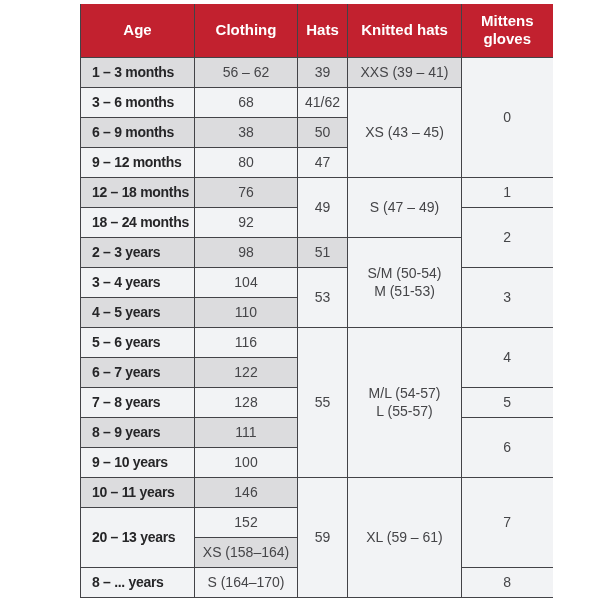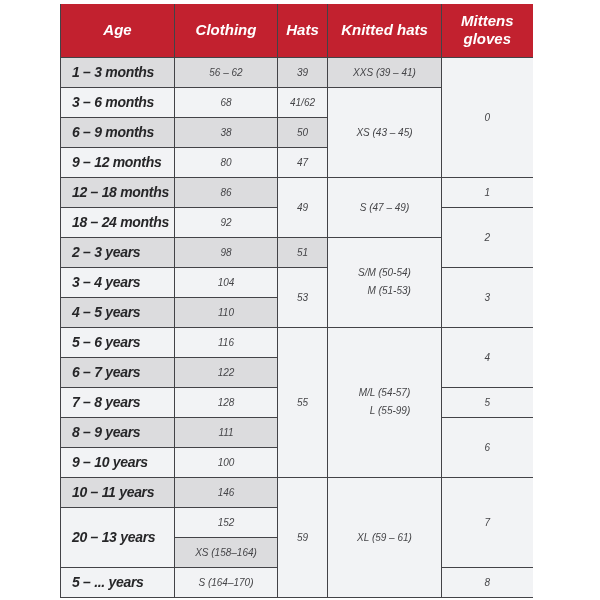--- a/index.html
+++ b/index.html
@@ -11,22 +11,22 @@
     --text-strong:#262628;
   }
   *{box-sizing:border-box;}
   html,body{margin:0;padding:0;}
   body{
     width:600px;height:600px;background:#ffffff;
     font-family:"Liberation Sans","DejaVu Sans",sans-serif;
     position:relative;overflow:hidden;
   }
   table.size-chart{
-    position:absolute;left:60px;top:4px;
-    border-collapse:collapse;table-layout:fixed;font-style:italic;
+    position:absolute;left:80px;top:4px;
+    border-collapse:collapse;table-layout:fixed;
   }
   col.c-age{width:114px;}
   col.c-clothing{width:103px;}
   col.c-hats{width:50px;}
   col.c-knitted{width:114px;}
   col.c-mittens{width:91px;}
   th,td{
     border:1.5px solid var(--border);
     padding:0;
     vertical-align:middle;
@@ -46,27 +46,27 @@
     text-align:left;
     padding-left:11px;
     font-weight:bold;
     font-size:14px;
     letter-spacing:-0.3px;
     white-space:nowrap;
     color:var(--text-strong);
   }
   td.val{
     text-align:center;
-    font-size:10px;
+    font-size:14px;
     color:var(--text);
   }
   td.gray{background:var(--row-gray);}
   td.light{background:var(--row-light);}
   td.no-right,th.no-right{border-right:none;}
-  .knit-block{display:inline-block;text-align:right;line-height:18px;}
+  .knit-block{display:inline-block;text-align:center;line-height:18px;}
   .knit-block span{display:block;}
 </style>
 </head>
 <body>
 
 <table class="size-chart">
   <colgroup>
     <col class="c-age">
       <col class="c-clothing">
       <col class="c-hats">
@@ -101,21 +101,21 @@
       <td class="val gray">38</td>
       <td class="val gray">50</td>
     </tr>
     <tr>
       <td class="age light">9 – 12 months</td>
       <td class="val light">80</td>
       <td class="val light">47</td>
     </tr>
     <tr>
       <td class="age gray">12 – 18 months</td>
-      <td class="val gray">86</td>
+      <td class="val gray">76</td>
       <td class="val light" rowspan="2">49</td>
       <td class="val light" rowspan="2">S (47 – 49)</td>
       <td class="val light no-right">1</td>
     </tr>
     <tr>
       <td class="age light">18 – 24 months</td>
       <td class="val light">92</td>
       <td class="val light no-right" rowspan="2">2</td>
     </tr>
     <tr>
@@ -139,21 +139,21 @@
       <td class="age gray">4 – 5 years</td>
       <td class="val gray">110</td>
     </tr>
     <tr>
       <td class="age light">5 – 6 years</td>
       <td class="val light">116</td>
       <td class="val light" rowspan="5">55</td>
       <td class="val light" rowspan="5">
         <span class="knit-block">
           <span>M/L (54-57)</span>
-          <span>L (55-99)</span>
+          <span>L (55-57)</span>
         </span>
       </td>
       <td class="val light no-right" rowspan="2">4</td>
     </tr>
     <tr>
       <td class="age gray">6 – 7 years</td>
       <td class="val gray">122</td>
     </tr>
     <tr>
       <td class="age light">7 – 8 years</td>
@@ -177,18 +177,18 @@
       <td class="val light no-right" rowspan="3">7</td>
     </tr>
     <tr>
       <td class="age light" rowspan="2">20 – 13 years</td>
       <td class="val light">152</td>
     </tr>
     <tr>
       <td class="val gray">XS (158–164)</td>
     </tr>
     <tr>
-      <td class="age light">5 – ... years</td>
+      <td class="age light">8 – ... years</td>
       <td class="val light">S (164–170)</td>
       <td class="val light no-right">8</td>
     </tr>
   </tbody>
 </table>
 
 </body></html>

